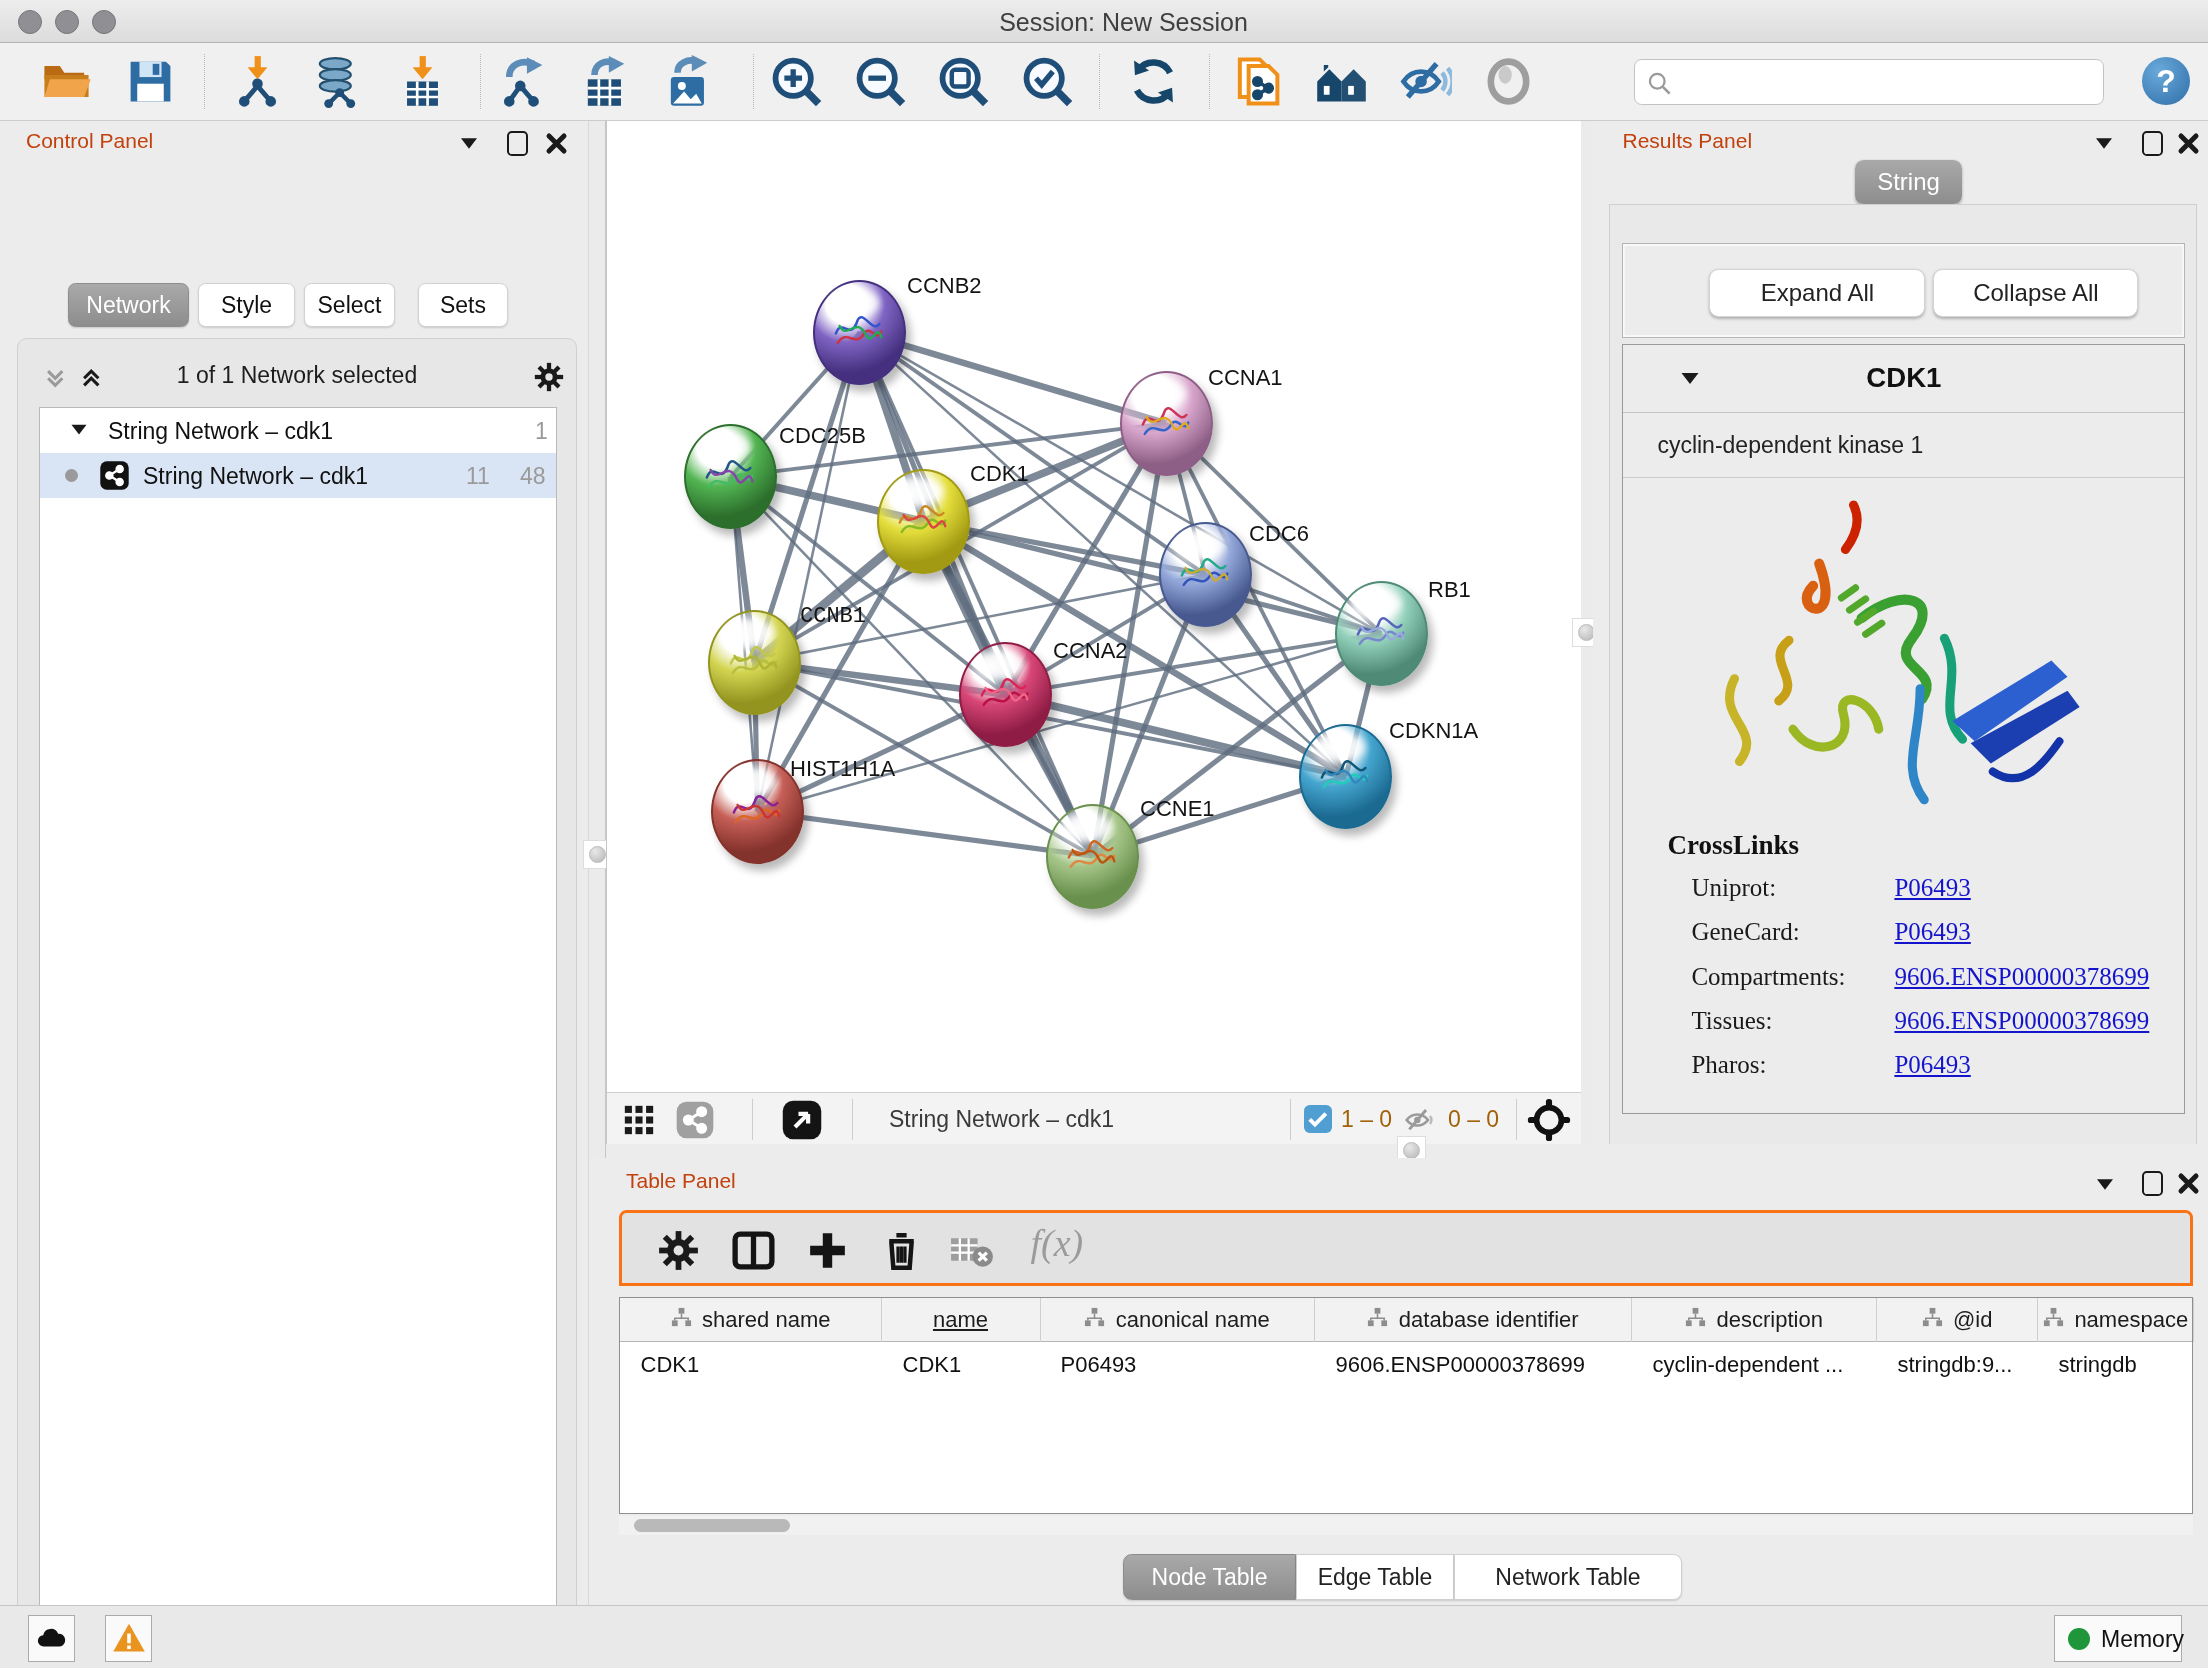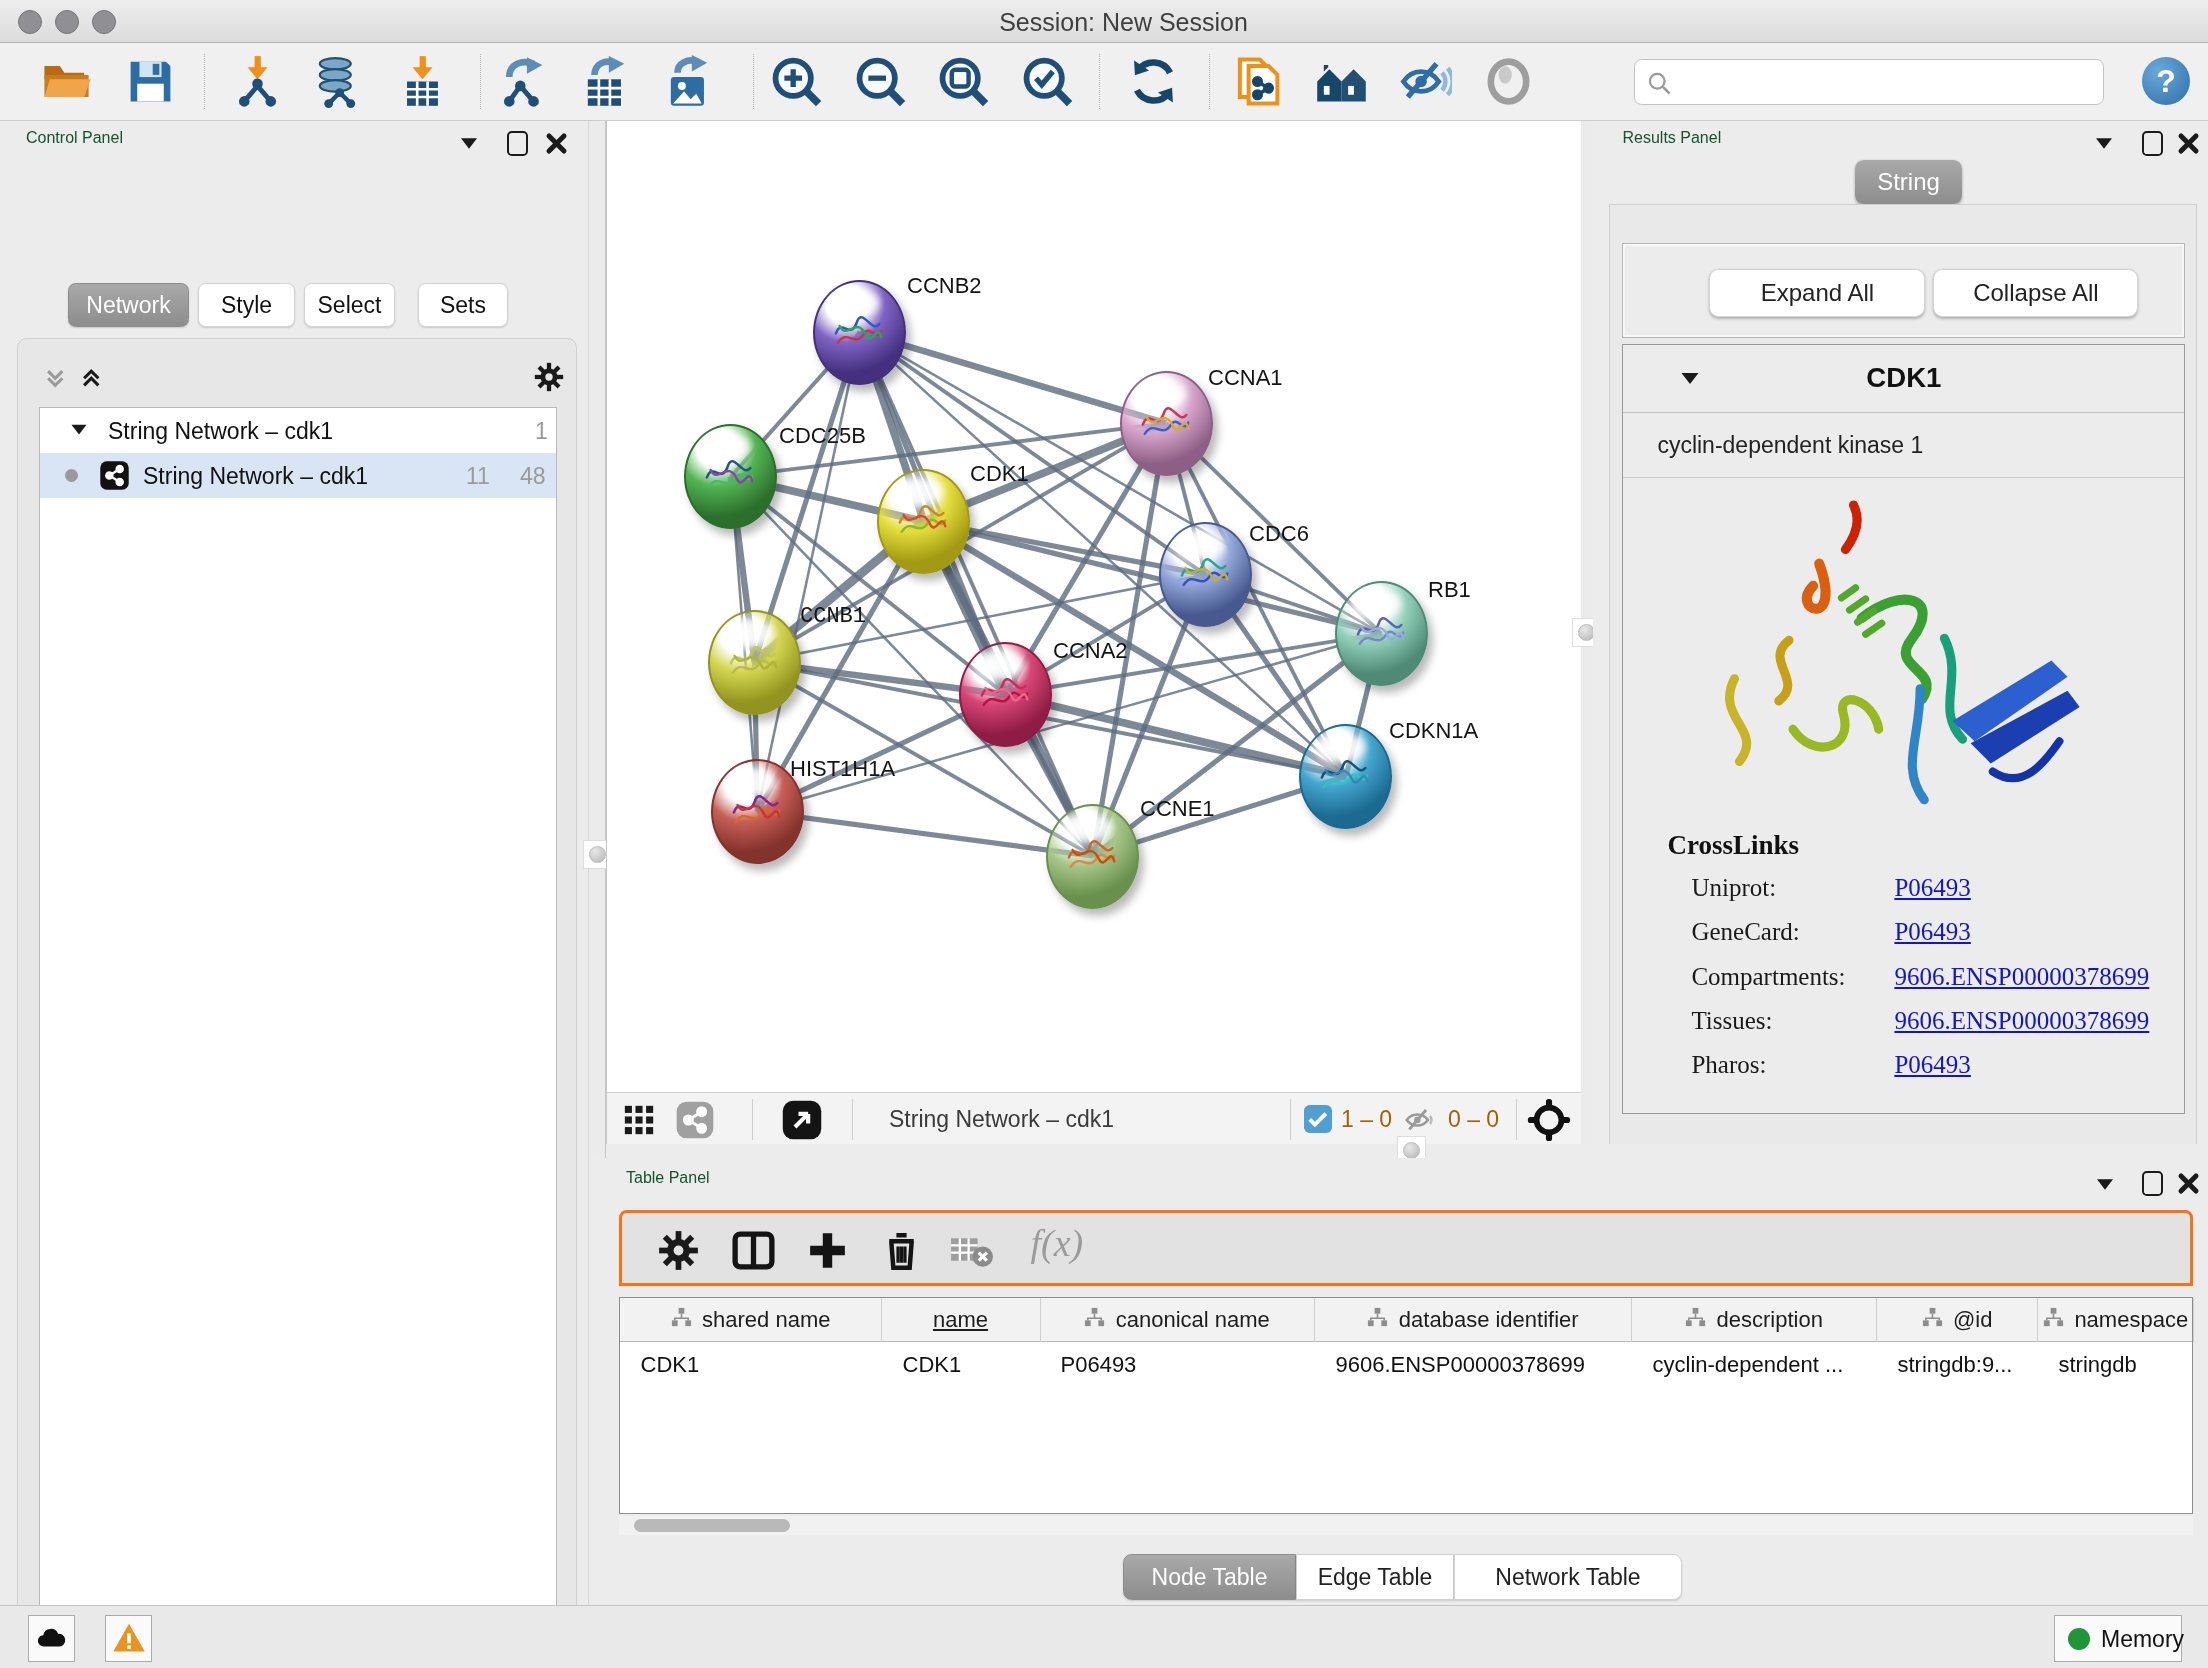--- a/index.html
+++ b/index.html
@@ -24,21 +24,21 @@
   .searchbox { position:absolute; left:1634px; top:16px; width:470px; height:46px;
     background:#fff; border:1px solid #c2c2c2; border-radius:7.6px; }
   .searchbox .mag { position:absolute; left:11.4px; top:9.5px; }
   .searchbox input { position:absolute; left:46px; top:3.8px; width:409px; height:36px;
     border:none; outline:none; font-size:23px; background:transparent; }
   .helpbtn { position:absolute; left:2142px; top:14.3px; width:48px; height:48px; border-radius:50%;
     background:radial-gradient(circle at 35% 30%, #6aa9da, #2f6ea8); color:#fff; font-size:32px;
     font-weight:bold; text-align:center; line-height:48px; cursor:pointer; }
 
   
-  .panel-title { font-size:16px; color:#14532d; }
+  .panel-title { font-size:21px; color:#c2410c; }
   .tri-down { width:0; height:0; border-left:10.5px solid transparent; border-right:10.5px solid transparent;
     border-top:13.3px solid #1a1a1a; display:inline-block; }
   .float-box { width:21px; height:25px; border:2.9px solid #1a1a1a; border-radius:4.8px; display:inline-block; }
 
   
   .control-panel { position:absolute; left:0; top:121px; width:588px; height:1485px; background:#ececec; }
   .tab { position:absolute; top:162px; height:44px; background:#fff; border:1px solid #d2d2d2;
     font-size:23px; text-align:center; color:#111; cursor:pointer; border-radius:7.6px; box-shadow:0 1px 1.9px rgba(0,0,0,.15); }
   .tab.sel { background:linear-gradient(#a9a9a9,#8d8d8d); color:#fff; border-color:#8d8d8d; }
   .cp-box { position:absolute; left:17px; top:217px; width:560px; height:1375px;
@@ -332,20 +332,21 @@
               <path d="M6,12 l6,6 l6,-6"></path>
             </g>
           </svg></span>
       <span class="abs" style="left:59px; top:11.4px;">
         <svg width="28.5" height="28.5" viewBox="0 0 24 24">
             <g stroke="#1a1a1a" stroke-width="2.6" fill="none">
               <path d="M6,12 l6,-6 l6,6"></path>
               <path d="M6,18 l6,-6 l6,6"></path>
             </g>
           </svg></span>
+      <span class="seltext">1 of 1 Network selected</span>
       <span class="abs" style="left:514px; top:7.6px;">
         <svg width="34" height="34" viewBox="0 0 24 24">
             <g fill="#1a1a1a">
               <rect x="10.5" y="2" width="3" height="20"></rect>
               <rect x="2" y="10.5" width="20" height="3"></rect>
               <rect x="10.5" y="2" width="3" height="20" transform="rotate(45 12 12)"></rect>
               <rect x="10.5" y="2" width="3" height="20" transform="rotate(-45 12 12)"></rect>
               <circle cx="12" cy="12" r="6"></circle>
             </g>
             <circle cx="12" cy="12" r="2.6" fill="#e7e7e7"></circle>

